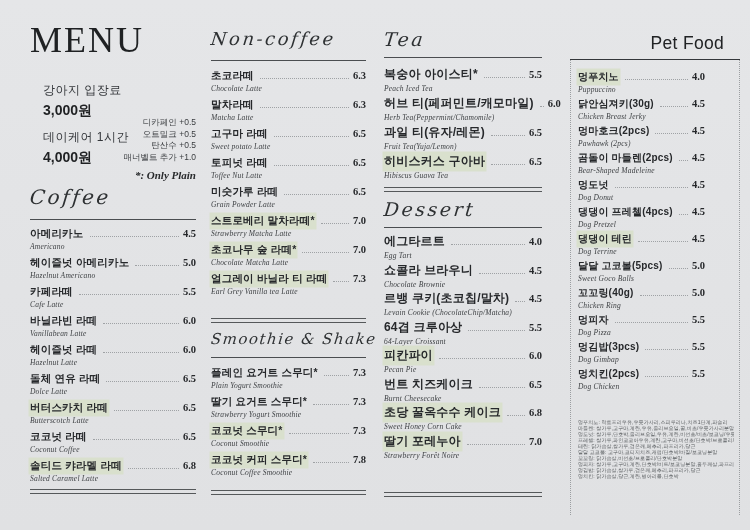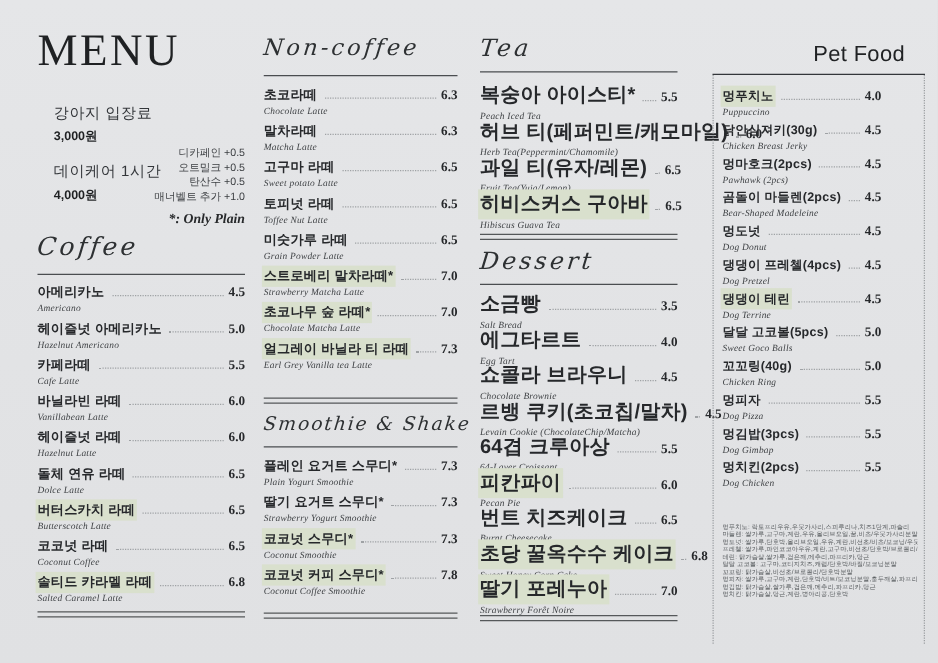--- a/index.html
+++ b/index.html
@@ -12,38 +12,38 @@
   .col1{left:30px;width:166px;}
   .col2{left:211px;width:155px;}
   .col3{left:384px;width:158px;}
   .col4{left:570px;width:170px;}
 
   .menu-title{position:absolute;top:22px;left:0;font-family:"Liberation Serif","DejaVu Serif",serif;
         font-size:36px;line-height:1;color:#1f2123;letter-spacing:2px;font-weight:500;}
   .fee{position:absolute;left:1px;margin-left:12px;}
   .fee-1{top:82px;} .fee-2{top:129px;}
   .fee-label{font-size:12px;color:#33363a;letter-spacing:.5px;}
-  .fee-price{font-size:10px;font-weight:700;color:#1f2123;margin-top:3px;}
+  .fee-price{font-size:14px;font-weight:700;color:#1f2123;margin-top:3px;}
   .options{position:absolute;top:117px;right:0;text-align:right;font-size:8.5px;
         line-height:11.5px;color:#3a3d40;}
   .only-iced{position:absolute;top:169px;right:0;font-family:"Liberation Serif","DejaVu Serif",serif;
         font-style:italic;font-weight:700;font-size:11px;color:#27292b;}
 
   .script{position:absolute;left:0;font-family:"DejaVu Serif","Liberation Serif",serif;
         font-style:italic;color:#2e3133;letter-spacing:2.5px;transform:skewX(-6deg);white-space:nowrap;}
   .rule{position:absolute;left:0;right:0;height:0;border-bottom:1.2px solid #4a4d50;}
   .dline{position:absolute;left:0;right:0;height:3px;border-top:1px solid #55585a;border-bottom:1px solid #55585a;}
   .items{position:absolute;left:0;right:0;}
 
   .item{height:29px;}
   .col4 .item{height:27px;padding-right:35px;}
   .col3 .items-dessert .item{height:28.5px;}
   .row1{display:flex;align-items:baseline;white-space:nowrap;}
   .kr{font-size:10.5px;font-weight:700;color:#26282b;letter-spacing:.2px;}
-  .col3 .kr{font-size:16px;}
+  .col3 .kr{font-size:12px;}
   .col4 .kr{font-size:10px;}
   .hl{background:#d9e0cd;box-shadow:0 0 0 1.5px #d9e0cd;}
   .leader{flex:1;margin:0 4px 3px 6px;border-bottom:1.2px dotted #9fa2a5;min-width:4px;}
   .price{font-size:10.5px;font-weight:700;color:#26282b;font-family:"Liberation Serif","DejaVu Serif",serif;}
   .en{font-size:7.5px;font-style:italic;font-family:"Liberation Serif","DejaVu Serif",serif;
       color:#3e4144;margin-top:1px;letter-spacing:.2px;white-space:nowrap;}
 
   
   .col1 .script{top:185px;font-size:20px;}
   .col1 .rule{top:219px;}
@@ -330,28 +330,20 @@
           </div>
           <div class="en">Hibiscus Guava Tea</div>
         </div>
       </div>
     <div class="dline dline-sep"></div>
     <div class="script script-ds">Dessert</div>
     <div class="rule rule-ds"></div>
     <div class="items items-dessert">
         <div class="item">
           <div class="row1">
-            <span class="kr">소금빵</span>
-            <span class="leader"></span>
-            <span class="price">3.5</span>
-          </div>
-          <div class="en">Salt Bread</div>
-        </div>
-        <div class="item">
-          <div class="row1">
             <span class="kr">에그타르트</span>
             <span class="leader"></span>
             <span class="price">4.0</span>
           </div>
           <div class="en">Egg Tart</div>
         </div>
         <div class="item">
           <div class="row1">
             <span class="kr">쇼콜라 브라우니</span>
             <span class="leader"></span>

